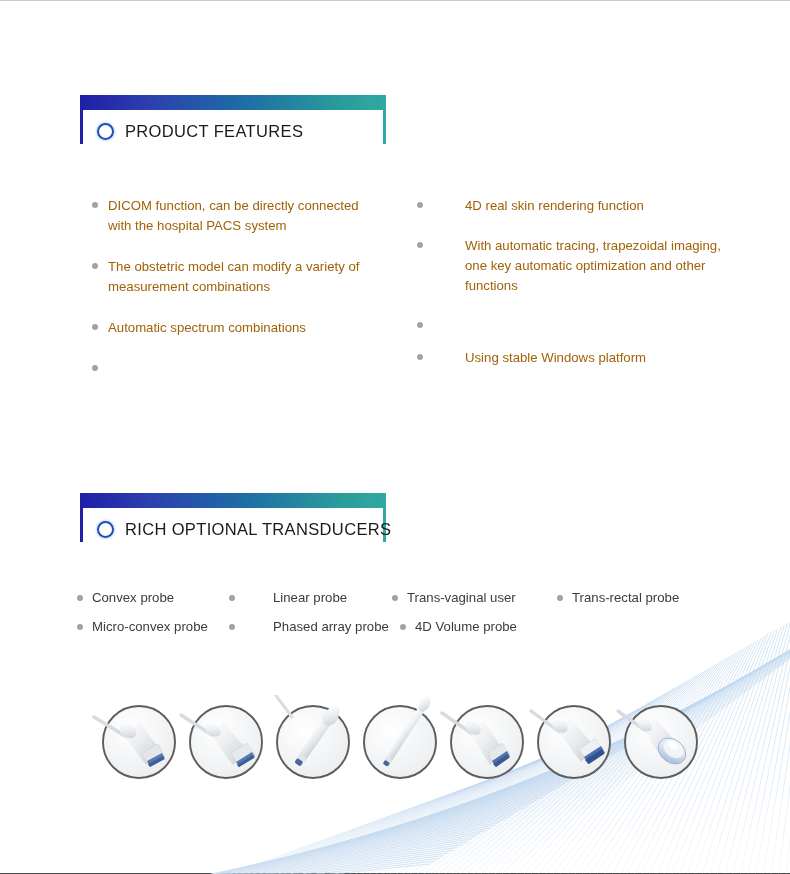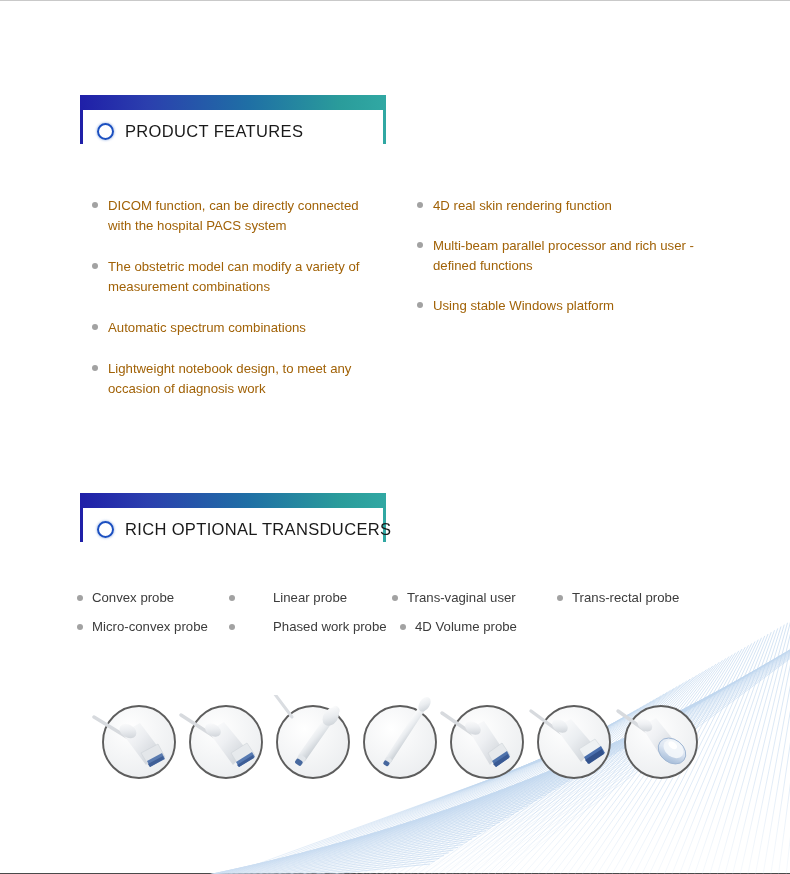--- a/index.html
+++ b/index.html
@@ -91,21 +91,21 @@
     z-index: 2;
   }
   .feat-col { width: 325px; }
   .feat-col.right { padding-left: 0px; }
 
   .feat-item {
     display: flex;
     align-items: flex-start;
     margin-bottom: 21px;
   }
-  .feat-col.right .feat-item { margin-bottom: 20px; }
+  .feat-col.right .feat-item { margin-bottom: 20px; gap: 32px; }
 
   .dot {
     flex: 0 0 auto;
     width: 6px;
     height: 6px;
     border-radius: 50%;
     background: #a2a2a2;
     margin-top: 6px;
     margin-right: 10px;
   }
@@ -375,32 +375,34 @@
     <div class="feat-item">
       <span class="dot"></span>
       <span class="feat-text">The obstetric model can modify a variety of measurement combinations</span>
     </div>
     <div class="feat-item">
       <span class="dot"></span>
       <span class="feat-text">Automatic spectrum combinations</span>
     </div>
     <div class="feat-item">
       <span class="dot"></span>
-      <span class="feat-text">Lightweight notebook design, to meet any occasion of diagnosis work</span>
     </div>
   </div>
 
   <div class="feat-col right">
     <div class="feat-item">
       <span class="dot"></span>
       <span class="feat-text">4D real skin rendering function</span>
     </div>
     <div class="feat-item">
       <span class="dot"></span>
-      <span class="feat-text">Multi-beam parallel processor and rich user - defined functions</span>
+      <span class="feat-text">With automatic tracing, trapezoidal imaging, one key automatic optimization and other functions</span>
+    </div>
+    <div class="feat-item">
+      <span class="dot"></span>
     </div>
     <div class="feat-item">
       <span class="dot"></span>
       <span class="feat-text">Using stable Windows platform</span>
     </div>
   </div>
 </div>
 
 <div class="section-head" id="head-transducers">
   <div class="section-head-inner">
@@ -428,21 +430,21 @@
       <span>Trans-rectal probe</span>
     </div>
   </div>
   <div class="probe-row second">
     <div class="probe-name pn-c1">
       <span class="dot"></span>
       <span>Micro-convex probe</span>
     </div>
     <div class="probe-name pn-c2">
       <span class="dot"></span>
-      <span>Phased work probe</span>
+      <span>Phased array probe</span>
     </div>
     <div class="probe-name pn-c3">
       <span class="dot"></span>
       <span>4D Volume probe</span>
     </div>
   </div>
 </div>
 
 <div class="probe-circles">
 

